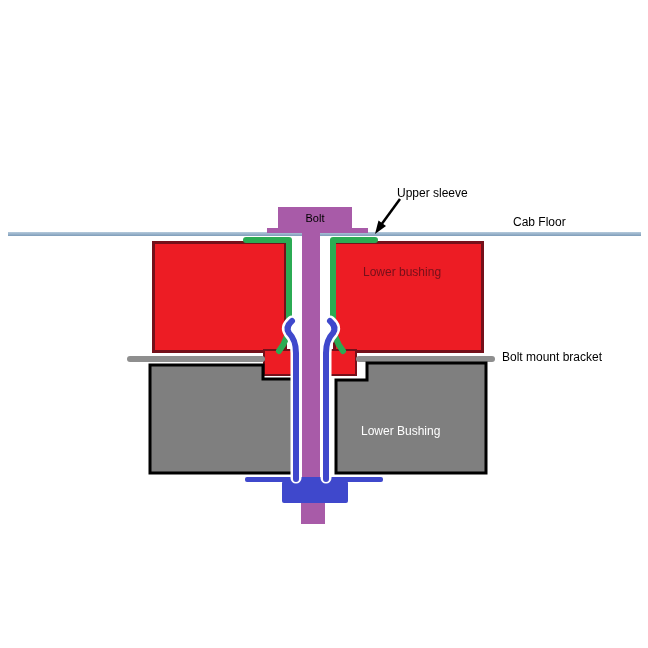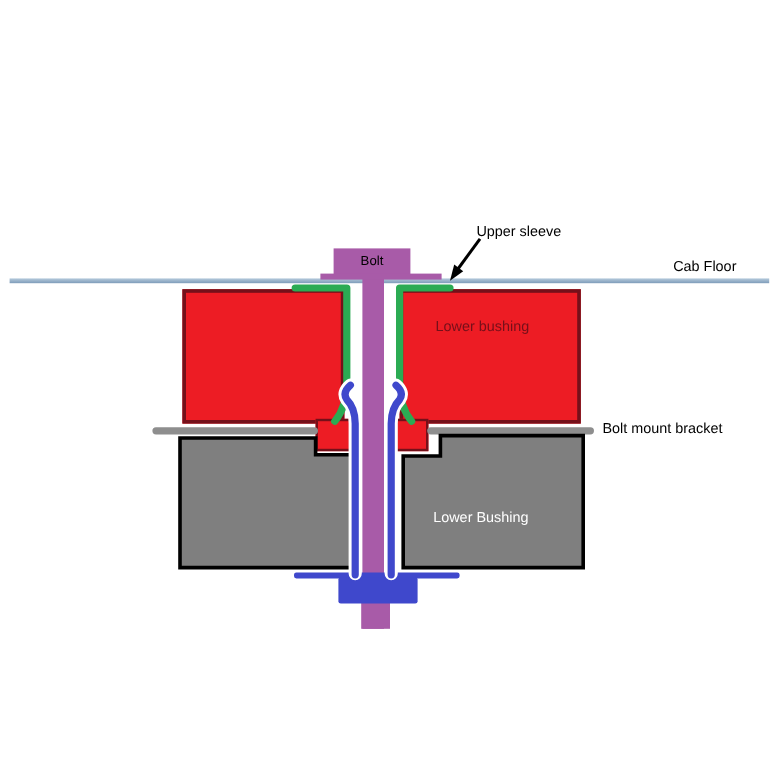--- a/index.html
+++ b/index.html
@@ -8,21 +8,21 @@
     overflow:hidden;font-family:"Liberation Sans",sans-serif;
   }
   .abs{position:absolute;}
   .label{position:absolute;font-size:12px;color:#000;white-space:nowrap;line-height:14px;}
 
   .cab-floor-line{left:8px;top:232px;width:633px;height:4px;
     background:linear-gradient(var(--cab-floor-blue-light,#b5cadc),var(--cab-floor-blue,#7e9cb9));}
 
   .bolt-shank{left:302px;top:229px;width:18px;height:295px;background:var(--bolt-purple);}
   .bolt-tail{left:301px;top:502px;width:24px;height:22px;background:var(--bolt-purple);}
-  .bolt-head{left:278px;top:207px;width:64px;height:22px;background:var(--bolt-purple);
+  .bolt-head{left:278px;top:207px;width:74px;height:22px;background:var(--bolt-purple);
     display:flex;align-items:center;justify-content:center;}
   .bolt-head-label{font-size:11px;color:#000;}
   .bolt-flange{left:267px;top:228px;width:101px;height:5px;background:var(--bolt-purple);}
 
   .red-block{background:var(--bushing-red);border:3px solid var(--bushing-red-border);box-sizing:border-box;}
   .red-left{left:152px;top:241px;width:135px;height:112px;}
   .red-right{left:333px;top:241px;width:151px;height:112px;}
   .red-lip{background:var(--bushing-red);border:2px solid var(--bushing-red-border);box-sizing:border-box;}
   .red-lip-left{left:263px;top:349px;width:32px;height:27px;}
   .red-lip-right{left:329px;top:349px;width:28px;height:27px;}
@@ -36,21 +36,21 @@
 
   .overlay-svg{left:0;top:0;width:648px;height:648px;pointer-events:none;}
   .gray-block{fill:var(--lower-bushing-gray);stroke:var(--outline-black);stroke-width:3;}
   .green-sleeve{fill:none;stroke:var(--sleeve-green);stroke-width:6;stroke-linecap:round;stroke-linejoin:round;}
   .blue-sleeve{fill:none;stroke:var(--sleeve-blue);stroke-width:6;stroke-linecap:round;stroke-linejoin:round;}
   .white-under{fill:none;stroke:#fff;stroke-width:11;stroke-linecap:round;stroke-linejoin:round;}
   .arrow-line{stroke:var(--outline-black);stroke-width:2.5;fill:none;}
   .arrow-head{fill:var(--outline-black);}
 
   .upper-sleeve-label{left:397px;top:186px;}
-  .cab-floor-label{left:513px;top:215px;margin-left:48px;}
+  .cab-floor-label{left:513px;top:215px;}
   .upper-bushing-label{left:363px;top:265px;color:var(--bushing-red-border);}
   .body-mount-bracket-label{left:502px;top:350px;}
   .lower-bushing-label{left:361px;top:397px;color:#fff;margin-top:27px;}
   .lower-nut-label{left:372px;top:487px;}
 </style>
 </head>
 <body>
 
 <div class="canvas">
 

